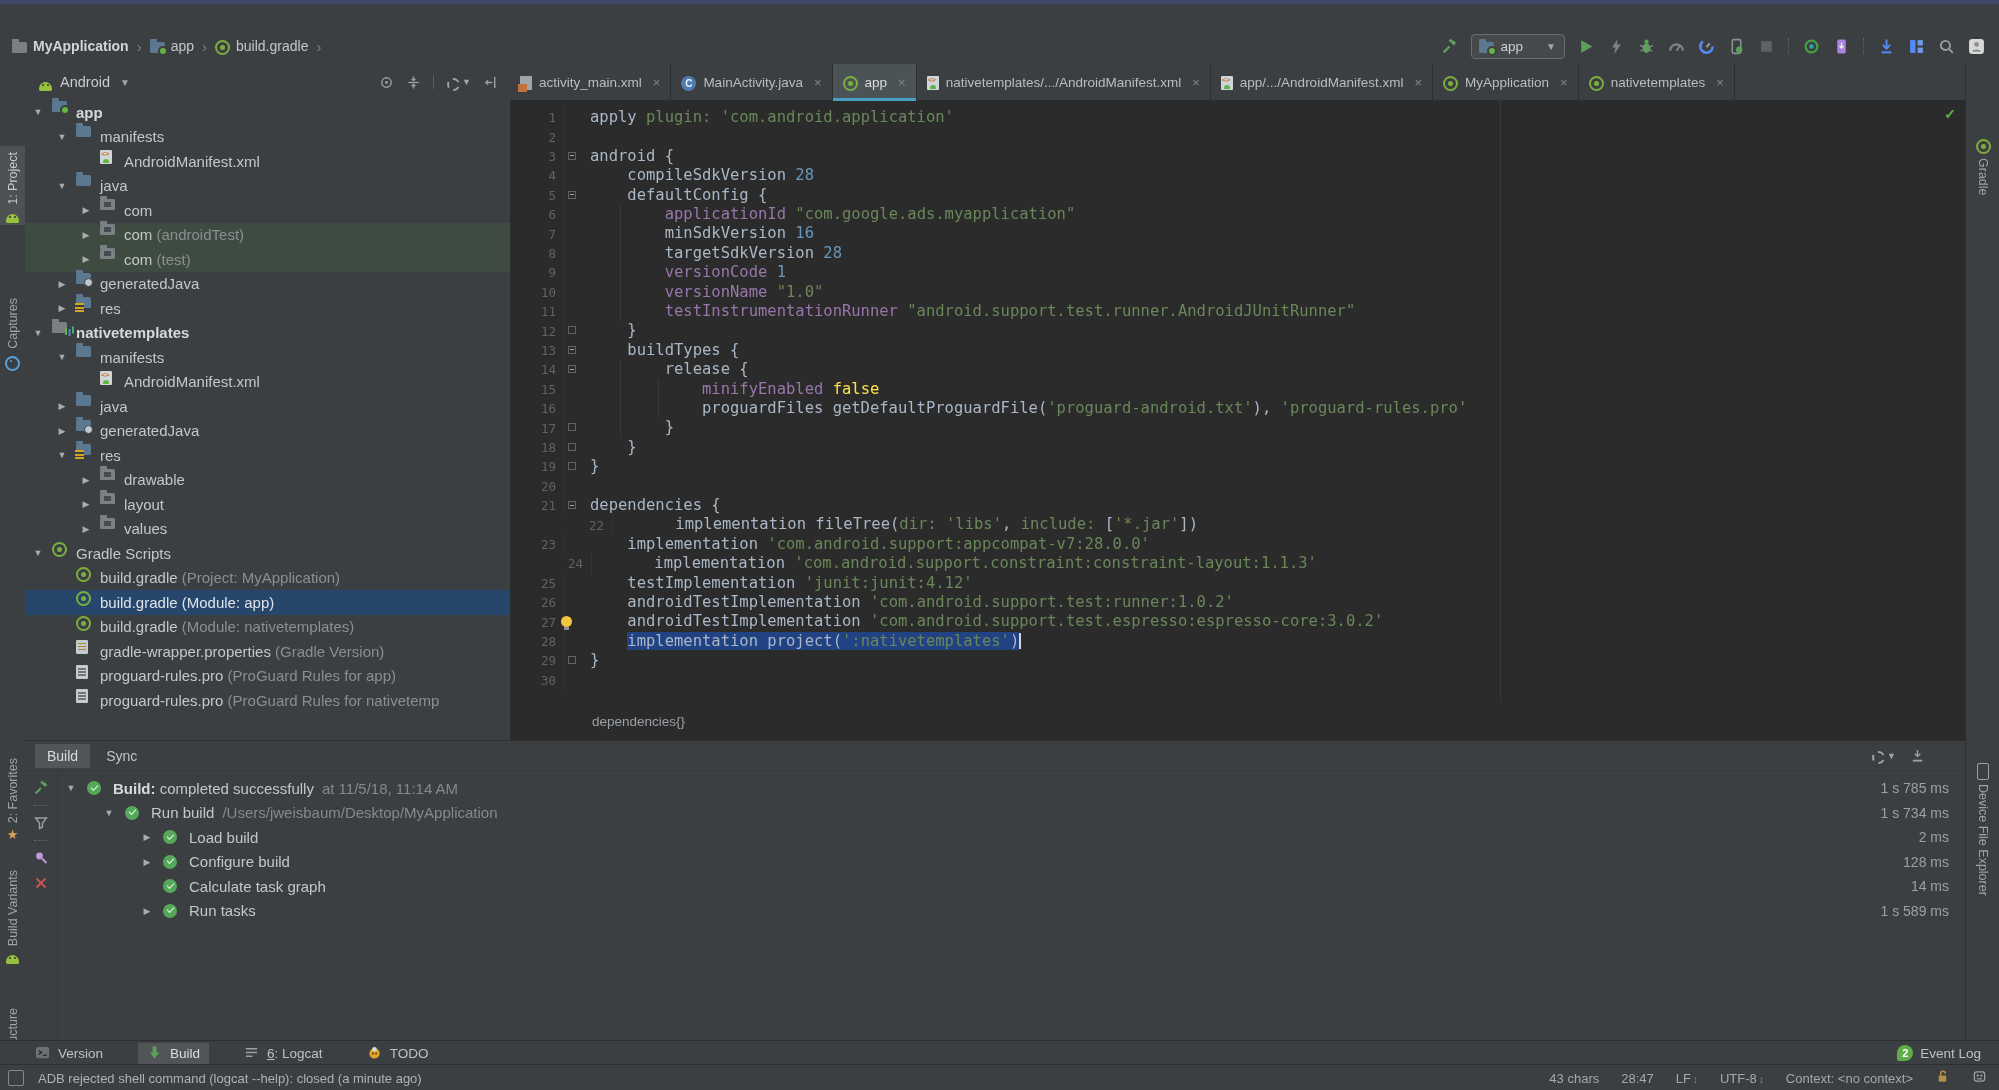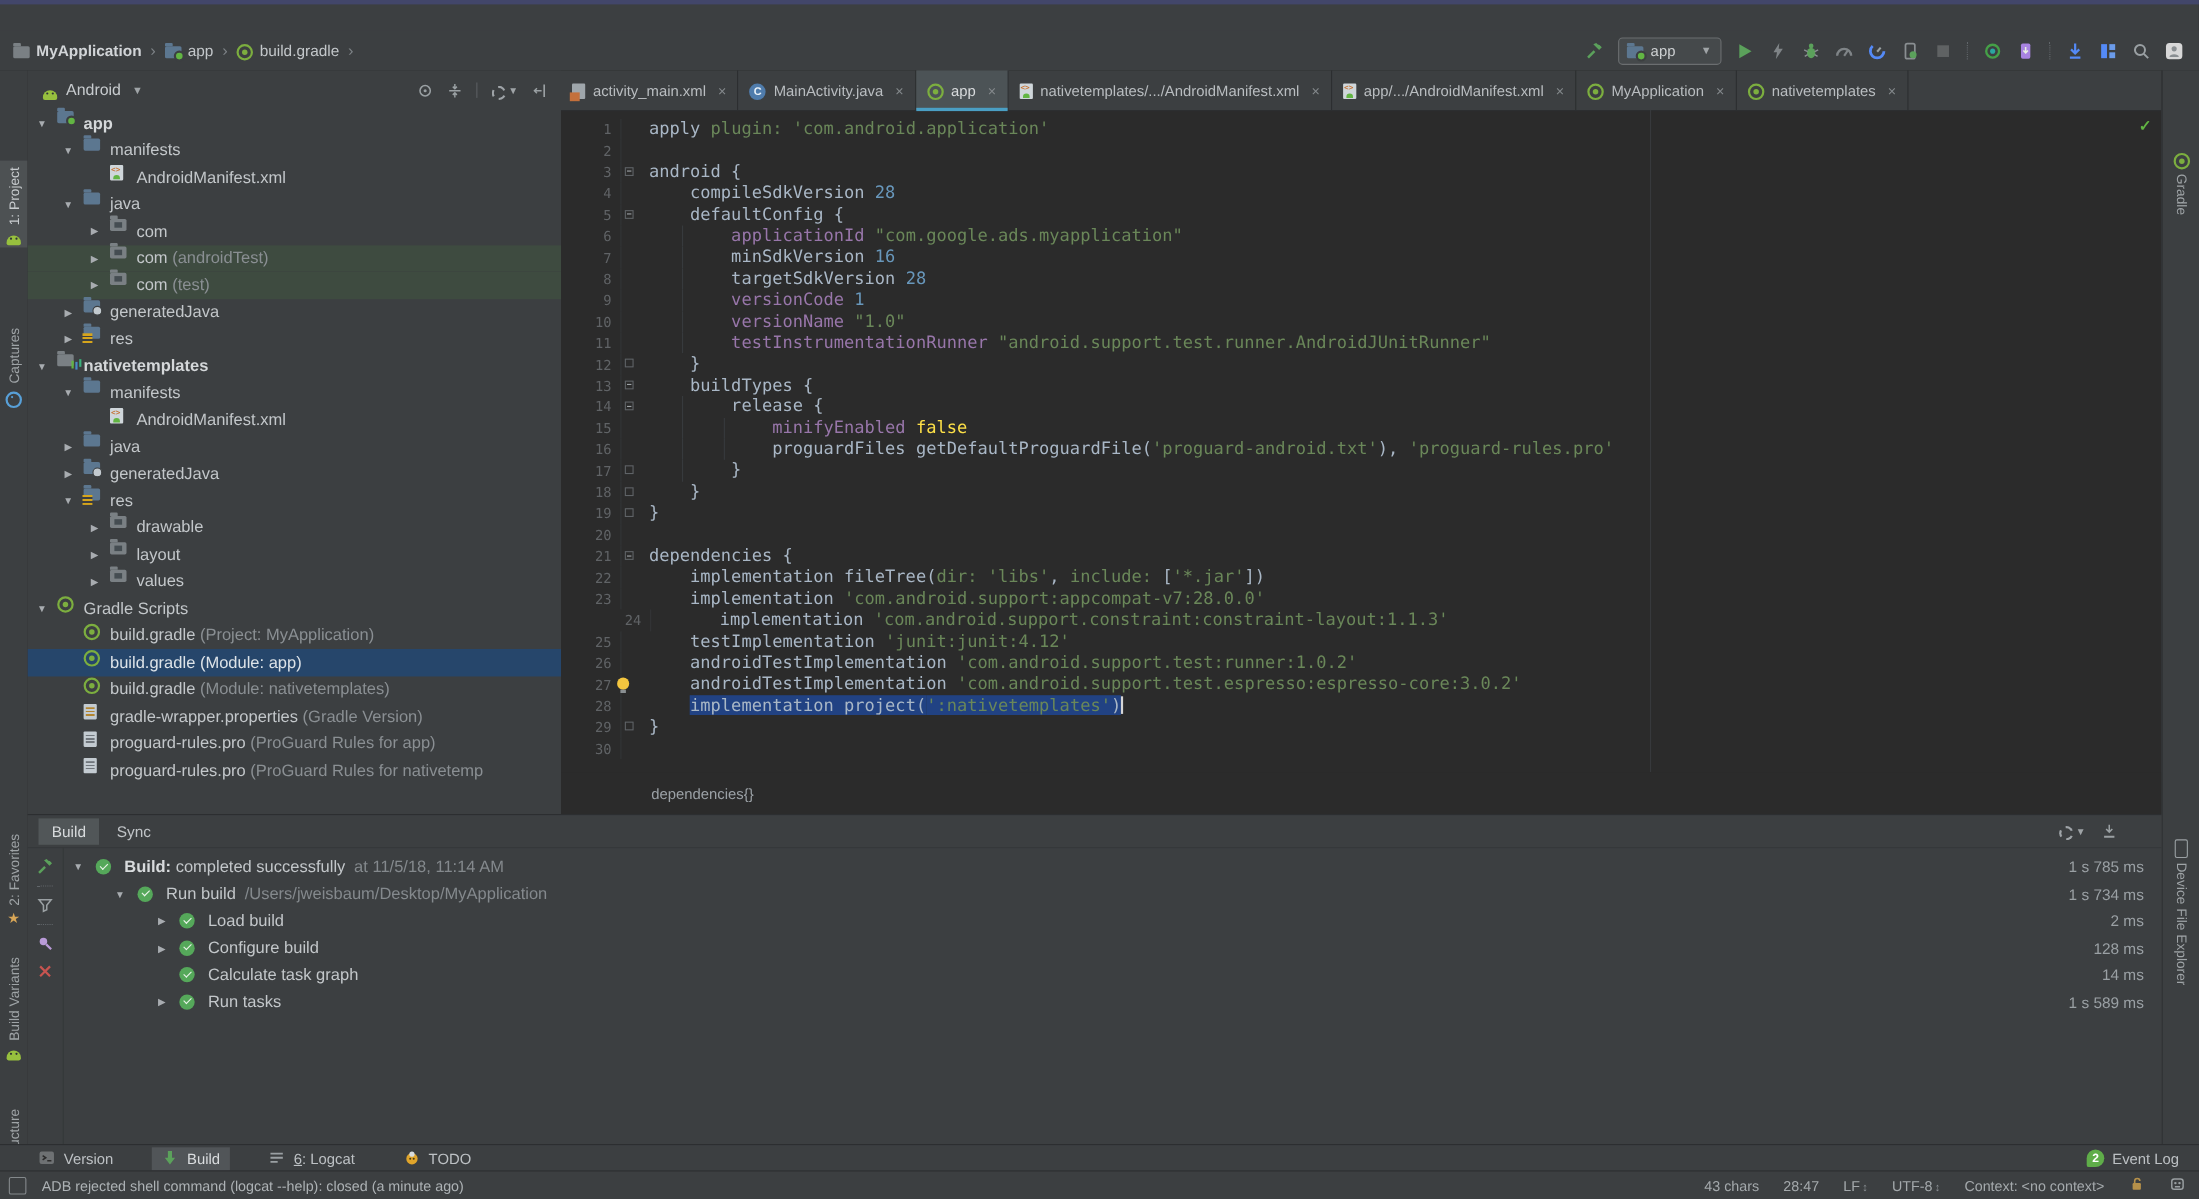--- a/index.html
+++ b/index.html
@@ -622,21 +622,21 @@
           <span class="fold"></span>
           <span class="txt"></span>
         </div>
         <div class="cl" style="top: 396px;">
           <span class="ln">21</span>
           <span class="fold">
             <i class="fb minus"></i>
           </span>
           <span class="txt"><span class="tk c-d">dependencies {</span></span>
         </div>
-        <div class="cl" style="top: 415.4px;">
+        <div class="cl" style="top: 415.4px; padding-left: 48px;">
           <span class="ln">22</span>
           <span class="fold"></span>
           <span class="txt"><span class="tk c-d">    implementation fileTree(</span><span class="tk c-s">dir: </span><span class="tk c-s">'libs'</span><span class="tk c-d">, </span><span class="tk c-s">include: </span><span class="tk c-d">[</span><span class="tk c-s">'*.jar'</span><span class="tk c-d">])</span></span>
         </div>
         <div class="cl" style="top: 434.8px; align-items: center;">
           <span class="ln">23</span>
           <span class="fold"></span>
           <span class="txt"><span class="tk c-d">    implementation </span><span class="tk c-s">'com.android.support:appcompat-v7:28.0.0'</span></span>
         </div>
         <div class="cl" style="top: 454.2px; padding-left: 27px;">

